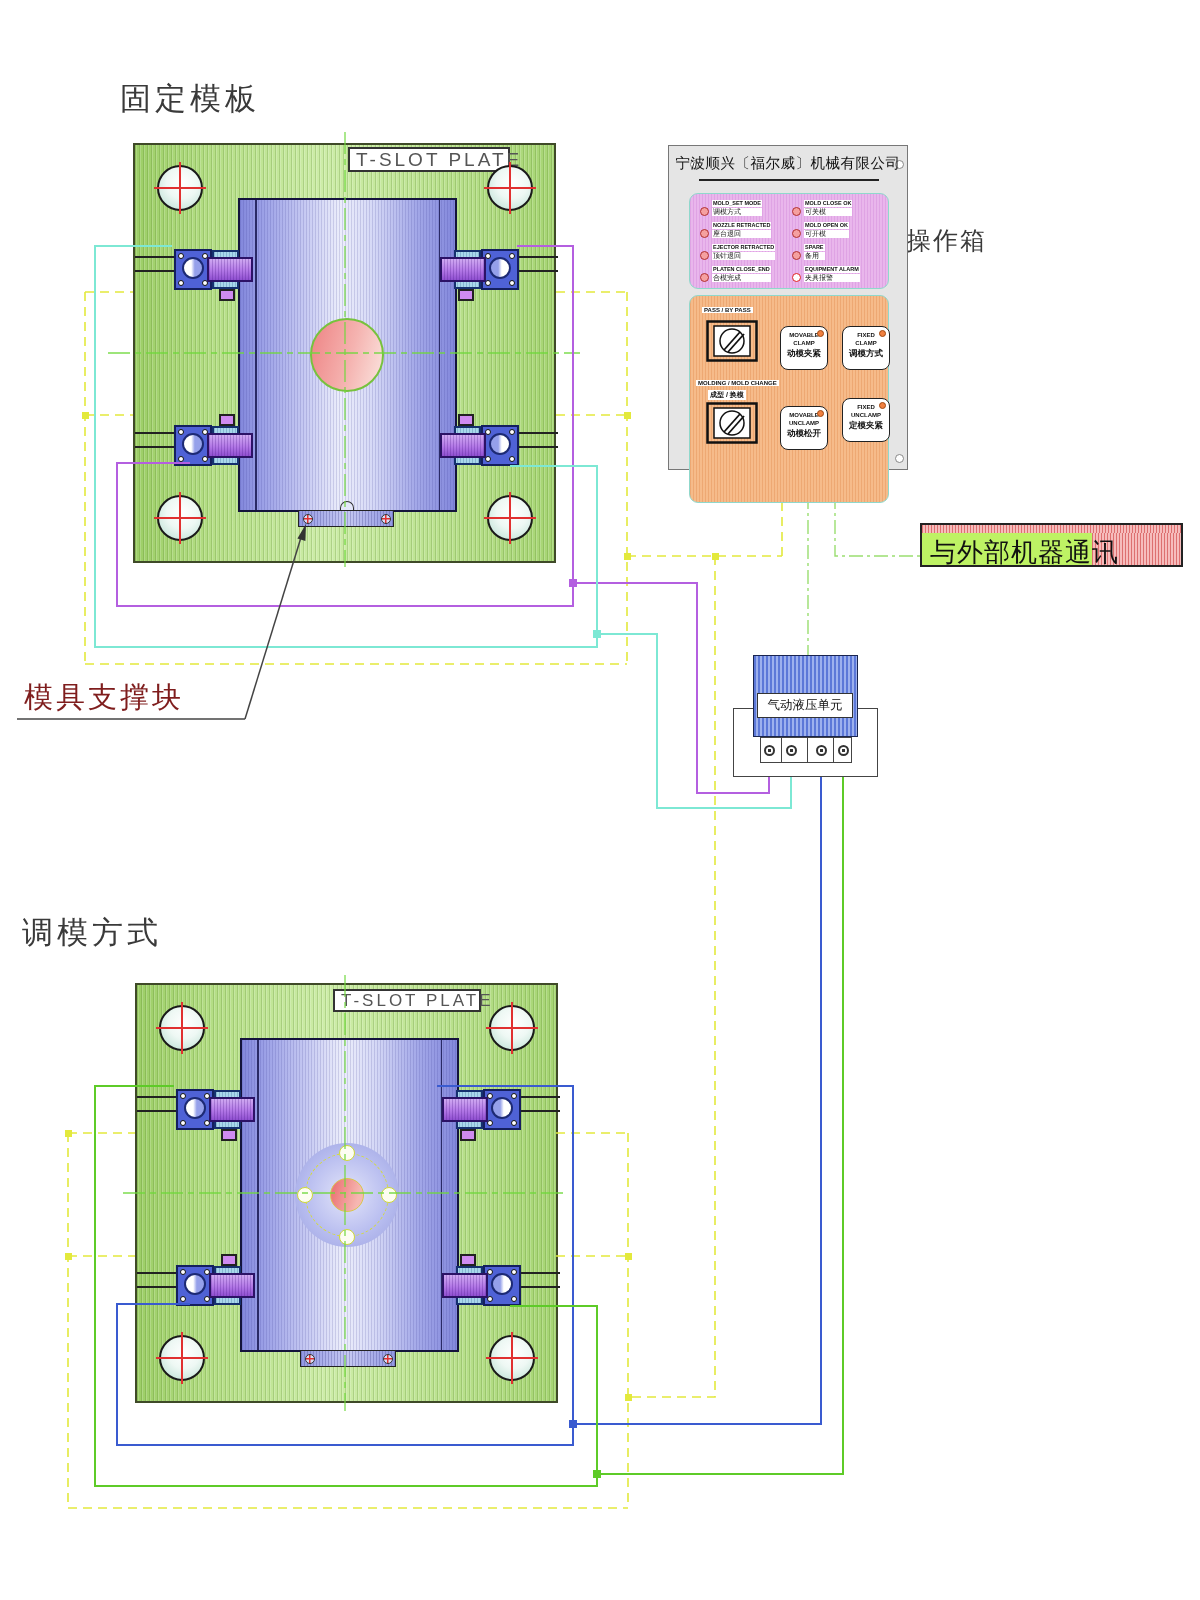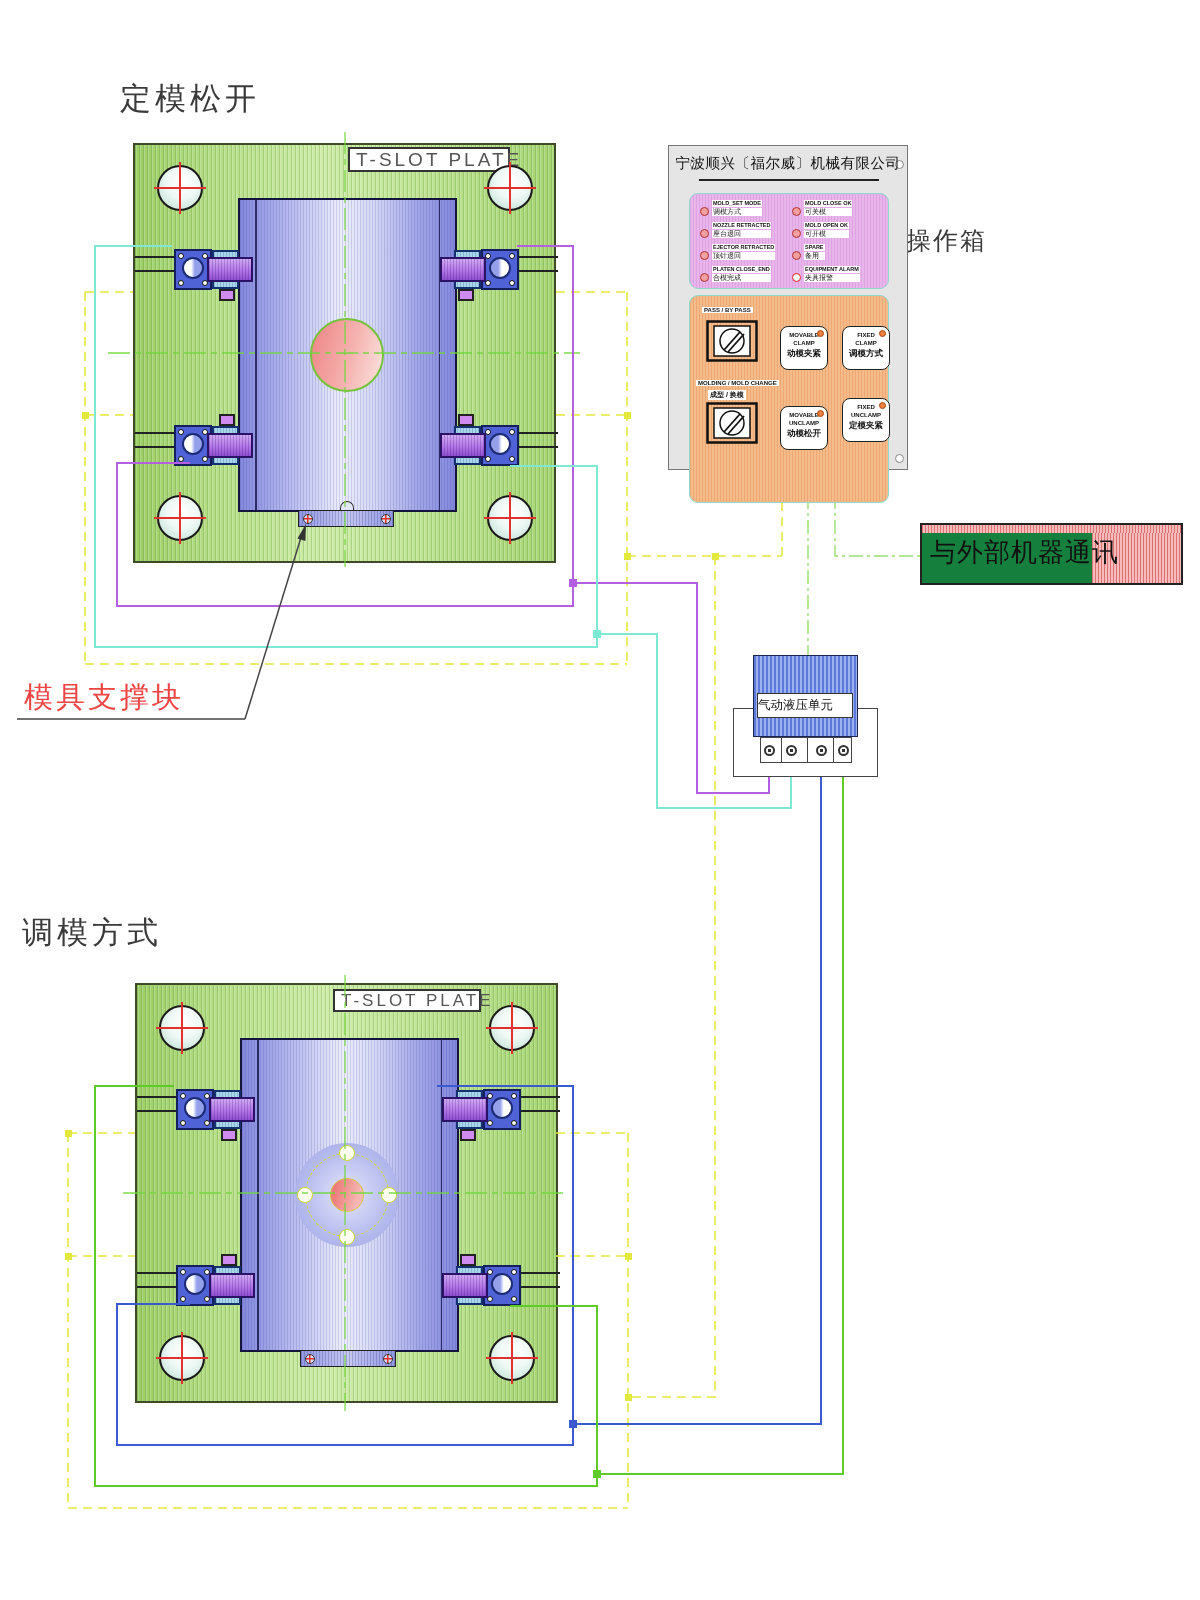--- a/index.html
+++ b/index.html
@@ -93,49 +93,49 @@
   .swlabel.cn{font-size:7px;}
   .switch{position:absolute;width:52px;height:42px;}
   .pbtn{position:absolute;width:48px;height:44px;background:#fff;border:1.5px solid #222;border-radius:8px;
     box-sizing:border-box;text-align:center;padding-top:5px;}
   .bdot{position:absolute;right:3px;top:3px;width:7px;height:7px;border-radius:50%;background:#f08040;
     border:1px solid #a04810;box-sizing:border-box;}
   .b1,.b2{display:block;font-size:6px;font-weight:bold;line-height:7.5px;color:#111;}
   .bcn{display:block;font-size:8.5px;font-weight:bold;line-height:11px;color:#111;margin-top:1px;}
 
   
-  .banner{position:absolute;left:920px;top:523px;width:263px;height:62px;background:#15803d;
+  .banner{position:absolute;left:920px;top:523px;width:263px;height:44px;background:#bef264;
     border:2px solid #222;box-sizing:border-box;z-index:4;}
   .stripes-red{background:repeating-linear-gradient(90deg,#dd7070 0 1px,#f6bcbc 1px 3px);}
   .banner-top{position:absolute;left:0;top:0;width:100%;height:8px;}
   .banner-right{position:absolute;left:170px;top:8px;right:0;bottom:0;}
   .banner-text{position:absolute;left:8px;top:10px;font-size:26px;color:#111;letter-spacing:1px;white-space:nowrap;}
 
   
   .pn-outer{position:absolute;left:733px;top:708px;width:145px;height:69px;background:#fff;
     border:1.5px solid #444;box-sizing:border-box;z-index:4;}
   .pn-box{position:absolute;left:753px;top:655px;width:105px;height:82px;border:1.5px solid #1a2550;box-sizing:border-box;z-index:5;
     background:repeating-linear-gradient(90deg,#5c78d8 0 2px,#9db1ee 2px 4px);}
   .pn-label{position:absolute;left:757px;top:693px;width:96px;height:25px;background:#fff;border:1px solid #333;
-    box-sizing:border-box;z-index:6;text-align:left;font-size:12.5px;line-height:23px;color:#111;white-space:nowrap;}
+    box-sizing:border-box;z-index:6;text-align:center;font-size:12.5px;line-height:23px;color:#111;white-space:nowrap;}
   .pn-strip{position:absolute;left:760px;top:737px;width:92px;height:26px;background:#fff;border:1.5px solid #444;
     box-sizing:border-box;z-index:6;}
   .pn-div{position:absolute;top:0;width:1px;height:100%;background:#444;}
   .pn-port{position:absolute;top:7px;width:11px;height:11px;border-radius:50%;border:2px solid #333;box-sizing:border-box;
     background:radial-gradient(circle,#333 0 1.5px,#fff 1.6px);}
 
   .wires{position:absolute;left:0;top:0;z-index:3;pointer-events:none;}
-  .leader-text{position:absolute;font-size:29px;color:#ef4444;letter-spacing:3px;white-space:nowrap;}
+  .leader-text{position:absolute;font-size:29px;color:#7f1d1d;letter-spacing:3px;white-space:nowrap;}
 </style>
 </head>
 <body>
 
 <div id="app">
 
-  <div class="big-title" style="left:120px;top:78px;">定模松开</div>
+  <div class="big-title" style="left:120px;top:78px;">固定模板</div>
   <div class="big-title" style="left:22px;top:912px;">调模方式</div>
   <div class="leader-text" style="left:24px;top:678px;">模具支撑块</div>
   <div class="mid-title" style="left:906px;top:224px;">操作箱</div>
 
   <div class="plate" style="left:133px;top:143px;">
     <div class="tslot" style="left:213px;top:2px;width:146px;">T-SLOT PLATE</div>
     <div class="hole" style="left:22px;top:20px;"></div>
     <div class="hole" style="left:352px;top:20px;"></div>
     <div class="hole" style="left:22px;top:350px;"></div>
     <div class="hole" style="left:352px;top:350px;"></div>

